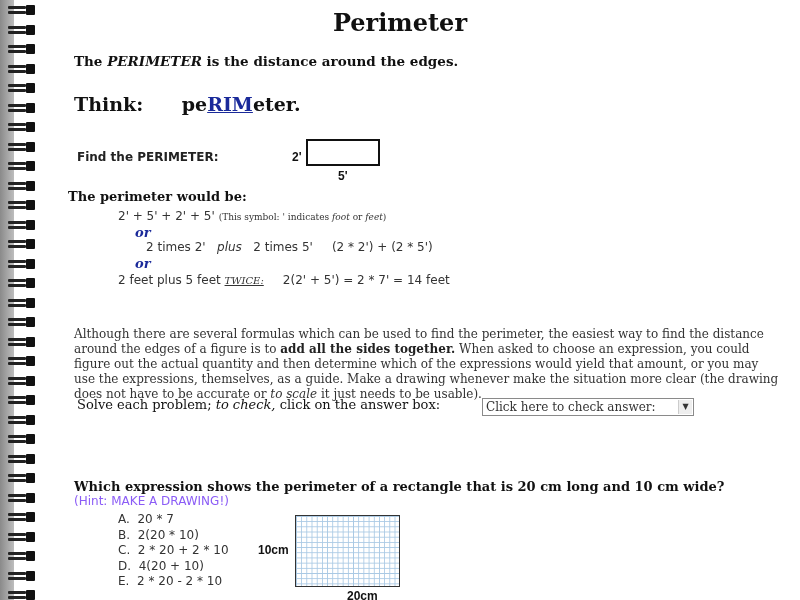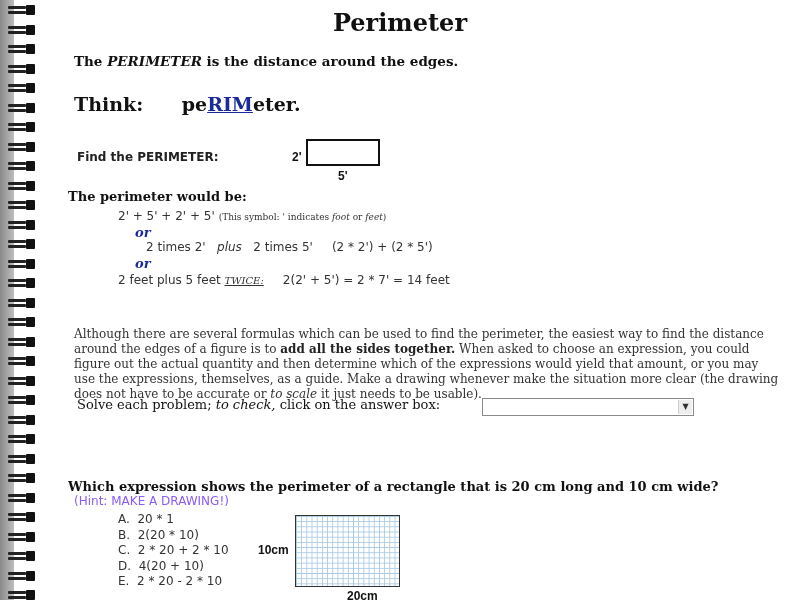--- a/index.html
+++ b/index.html
@@ -56,21 +56,21 @@
   .select {
     left: 482px; top: 398px; width: 212px; height: 18px; box-sizing: border-box;
     border: 1px solid #8a8a8a; background: #fff;
     font-family: "DejaVu Serif", serif; font-size: 12px; color: #333;
     padding-left: 3px; line-height: 16px;
   }
   .select .arrow {
     position: absolute; right: 1px; top: 1px; width: 13px; height: 14px; background: #eee;
     border-left: 1px solid #ccc; text-align: center; font-size: 8px; line-height: 14px;
   }
-  .question { left: 68px; top: 479px; font-weight: bold; font-size: 13px; color:#111; }
+  .question { left: 74px; top: 479px; font-weight: bold; font-size: 13px; color:#111; }
   .hint { left: 74px; top: 494px; font-family: "DejaVu Sans", sans-serif; font-size: 12px; color:#8b5cf6; }
   .choices { left: 118px; top: 512px; font-family: "DejaVu Sans", sans-serif; font-size: 12px; color: #333; line-height: 15.5px; }
   .grid-rect {
     left: 295px; top: 515px; width: 105px; height: 72px; box-sizing: border-box;
     border: 1.5px solid #333;
     background-color: #fff;
     background-image:
       linear-gradient(to right, #a9c9e4 1px, transparent 1px),
       linear-gradient(to bottom, #a9c9e4 1px, transparent 1px);
     background-size: 5.2px 5.2px;
@@ -269,28 +269,29 @@
 <div class="abs or" style="left:135px;top:256px;">or</div>
 <div class="abs expr" style="left:118px;top:273px;">
   <span>2 feet plus 5 feet </span><i class="small-note" style="font-size:10px;font-variant:small-caps;text-decoration:underline;">TWICE:</i>&nbsp;&nbsp;&nbsp;&nbsp;&nbsp;<span>2(2' + 5') = 2 * 7' = 14 feet</span>
 </div>
 
 <div class="abs para"><span>Although there are several formulas which can be used to find the perimeter, the easiest way to find the distance around the edges of a figure is to </span><b>add all the sides together.</b><span> When asked to choose an expression, you could figure out the actual quantity and then determine which of the expressions would yield that amount, or you may use the expressions, themselves, as a guide. Make a drawing whenever make the situation more clear (the drawing does not have to be accurate or </span><i>to scale</i><span> it just needs to be usable).</span></div>
 
 <div class="abs solve"><span>Solve each problem; </span><i>to check,</i><span> click on the answer box:</span></div>
 
 <div class="abs select">
+  <span>Click here to check answer:</span>
   <span class="arrow">▼</span>
 </div>
 
 <div class="abs question">Which expression shows the perimeter of a rectangle that is 20 cm long and 10 cm wide?</div>
 <div class="abs hint">(Hint: MAKE A DRAWING!)</div>
 
 <div class="abs choices">
-  <div><span>A.</span>&nbsp;&nbsp;<span>20 * 1</span></div>
+  <div><span>A.</span>&nbsp;&nbsp;<span>20 * 7</span></div>
   <div><span>B.</span>&nbsp;&nbsp;<span>2(20 * 10)</span></div>
   <div><span>C.</span>&nbsp;&nbsp;<span>2 * 20 + 2 * 10</span></div>
   <div><span>D.</span>&nbsp;&nbsp;<span>4(20 + 10)</span></div>
   <div><span>E.</span>&nbsp;&nbsp;<span>2 * 20 - 2 * 10</span></div>
 </div>
 
 <div class="abs lbl-10cm">10cm</div>
 <div class="abs grid-rect"></div>
 <div class="abs lbl-20cm">20cm</div>
 

